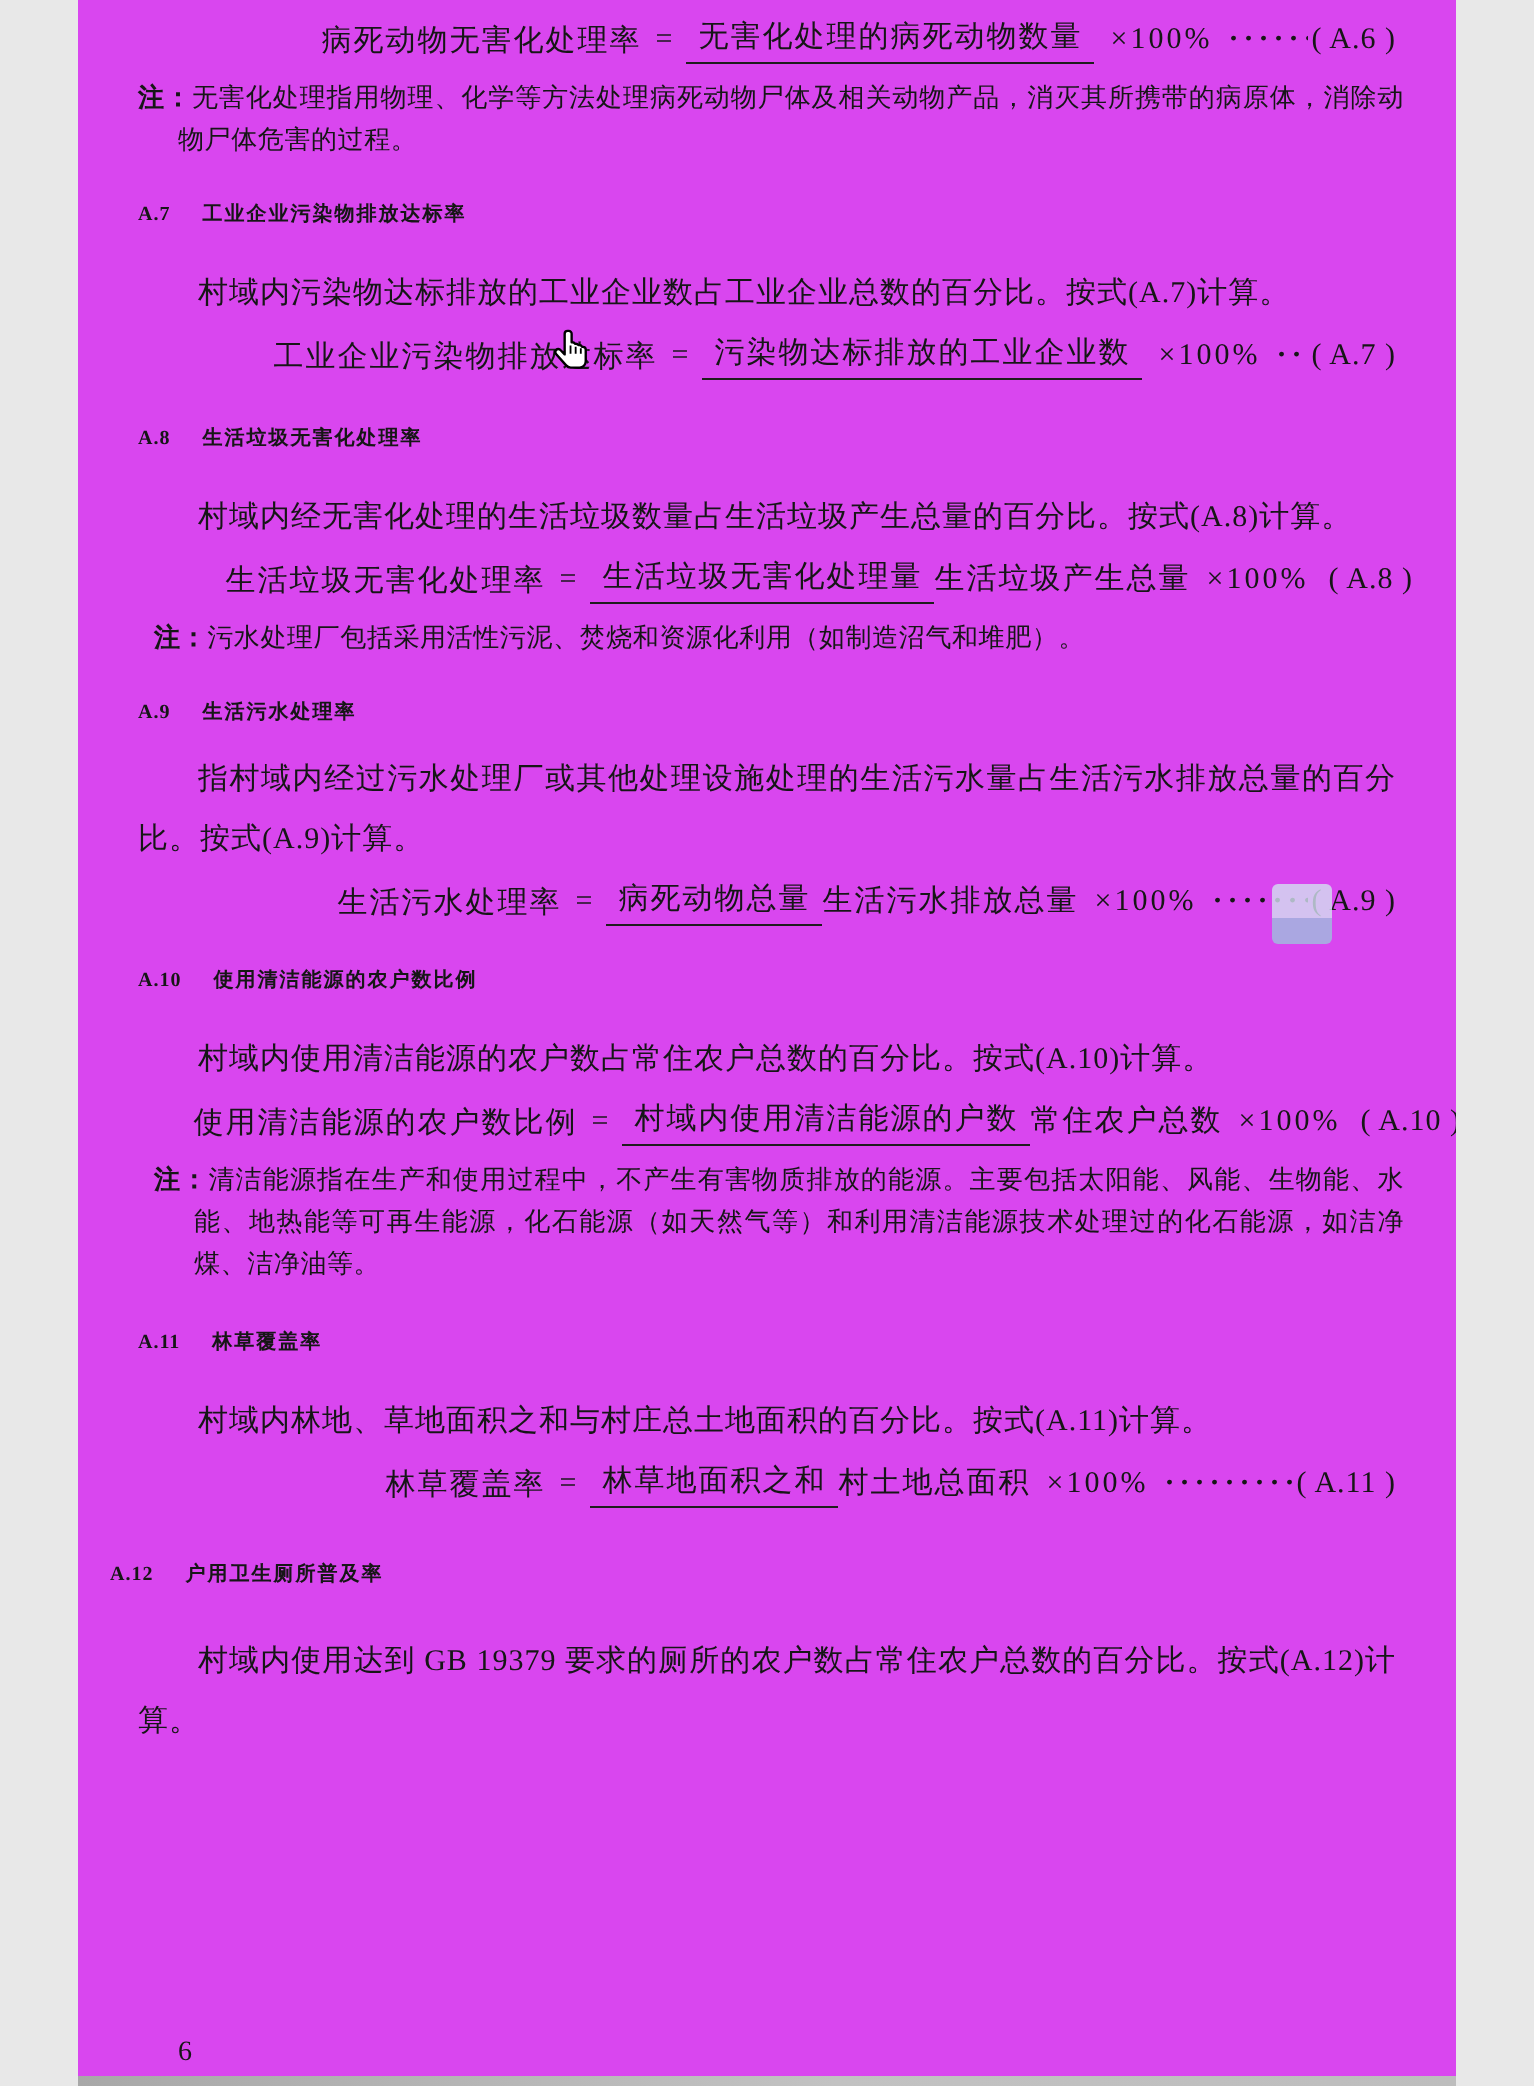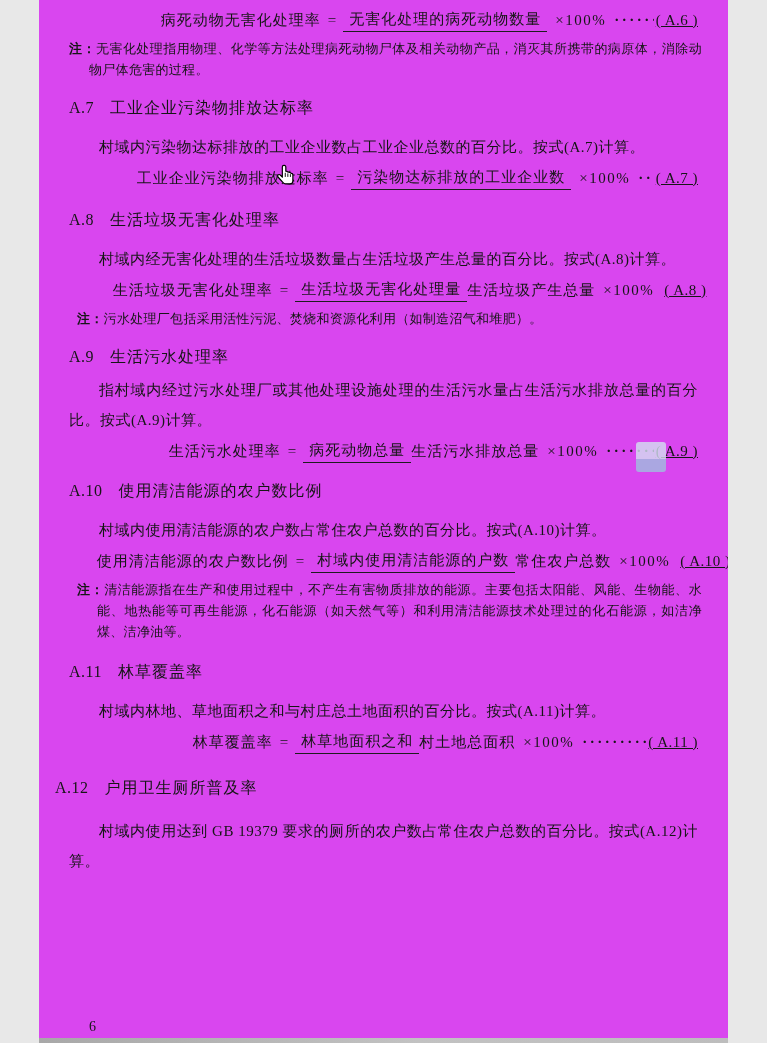--- a/index.html
+++ b/index.html
@@ -8,22 +8,22 @@
     width:689px;height:1043px;
     margin:0 auto;
     background:#d946ef;
     overflow:hidden;
     font-family:"Liberation Serif","DejaVu Serif",serif;
     color:#161616;
   }
   
   .heading{
     margin:0 30px;
-    font-size:16px;line-height:20px;
-    font-weight:normal;
+    font-size:10px;line-height:20px;
+    font-weight:bold;
     white-space:nowrap;
   }
   .heading .h-num{font-family:"Liberation Serif","DejaVu Serif",serif;letter-spacing:.5px;}
   .heading .h-title{font-family:"Liberation Sans","DejaVu Sans",sans-serif;margin-left:16px;letter-spacing:1px;}
   
   .para{
     margin:0 30px;
     font-size:15px;line-height:30px;
     text-indent:2em;
     letter-spacing:.5px;
@@ -38,21 +38,21 @@
   .f-spacer{flex:1 1 0;min-width:0;}
   .f-body{display:flex;align-items:center;white-space:nowrap;}
   .f-lhs{letter-spacing:1px;}
   .f-eq{margin:0 7px;}
   .frac{display:inline-flex;flex-direction:row;text-align:center;line-height:22px;font-family:Liberation Serif, serif;}
   .frac .f-num{padding:0 6px 1px 6px;border-bottom:1.4px solid #1d1d1d;letter-spacing:1px;}
   .frac .f-den{padding-top:1px;letter-spacing:1px;}
   .f-times{margin-left:8px;letter-spacing:1.5px;}
   .f-right{flex:1 1 0;min-width:0;display:flex;align-items:center;}
   .f-dots{flex:1 1 0;min-width:0;overflow:hidden;white-space:nowrap;letter-spacing:2.5px;margin:0 2px 0 8px;font-weight:bold;}
-  .f-label{white-space:nowrap;letter-spacing:.5px;text-decoration:underline;}
+  .f-label{white-space:nowrap;letter-spacing:.5px;}
   
   .note{
     margin:0 26px 0 38px;
     padding-left:20px;text-indent:-20px;
     font-size:13px;line-height:21px;
     letter-spacing:.3px;
     text-align:justify;
   }
   .note .note-label{font-weight:bold;font-family:"Liberation Sans","DejaVu Sans",sans-serif;}
   

